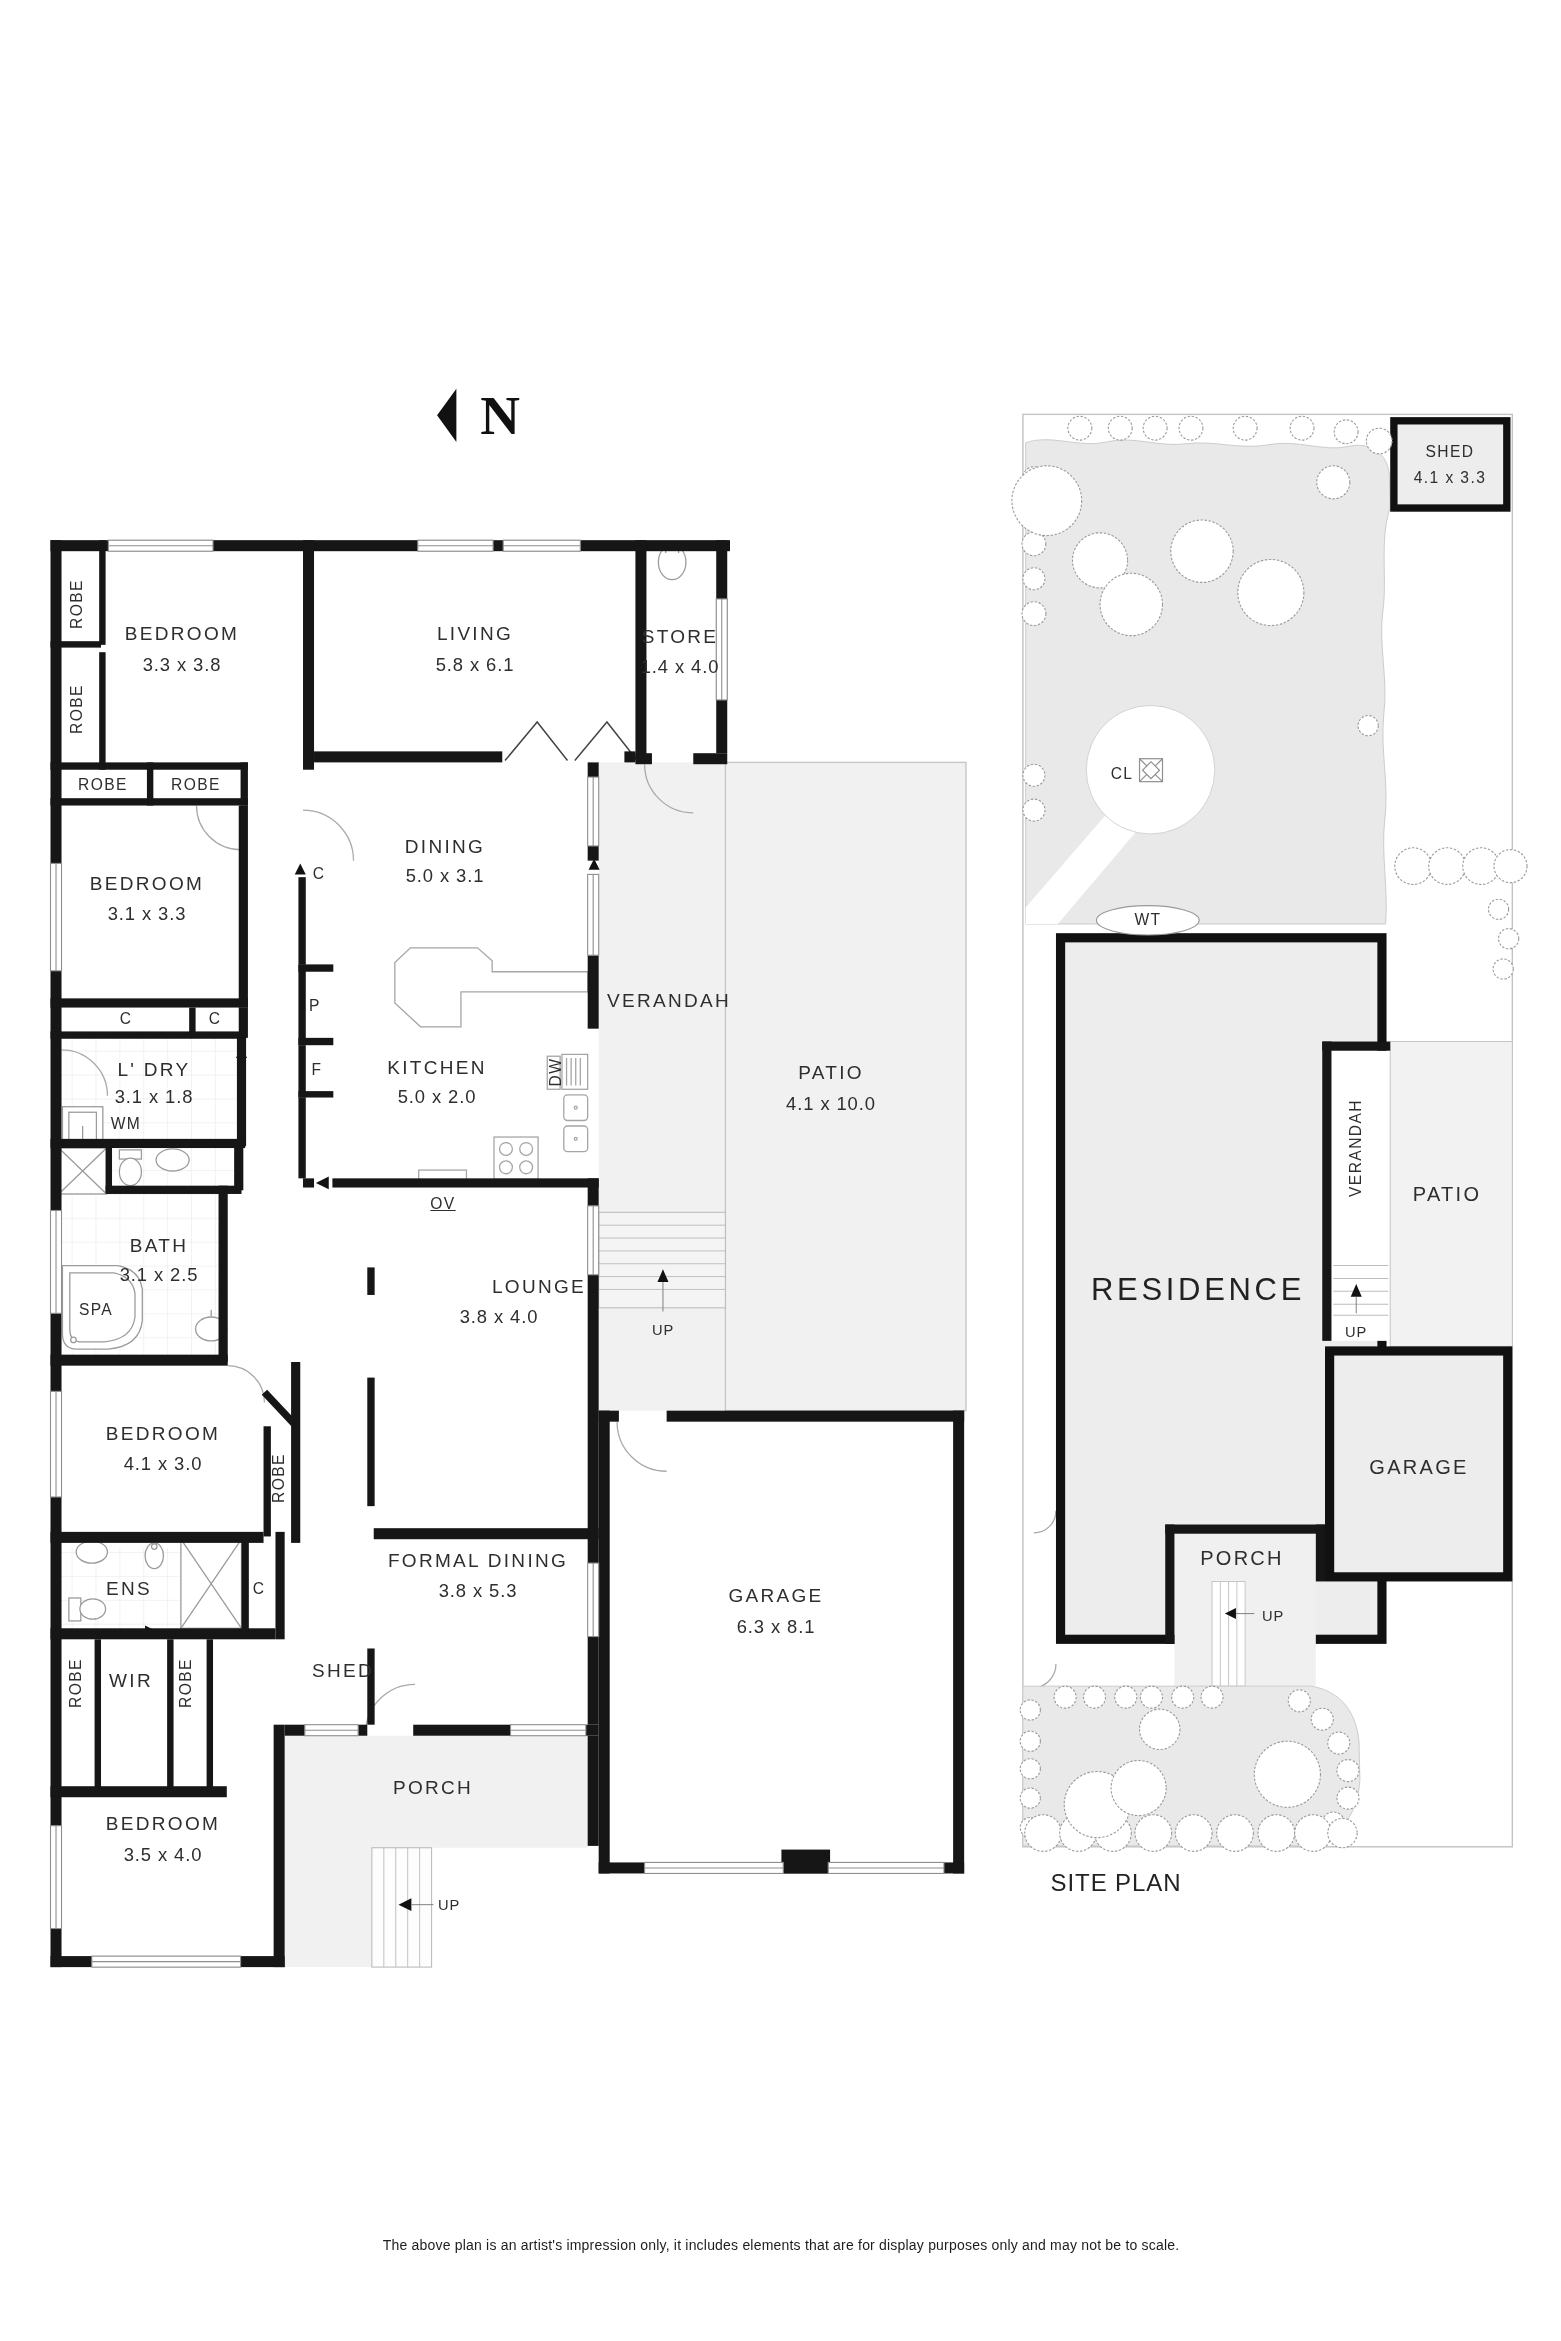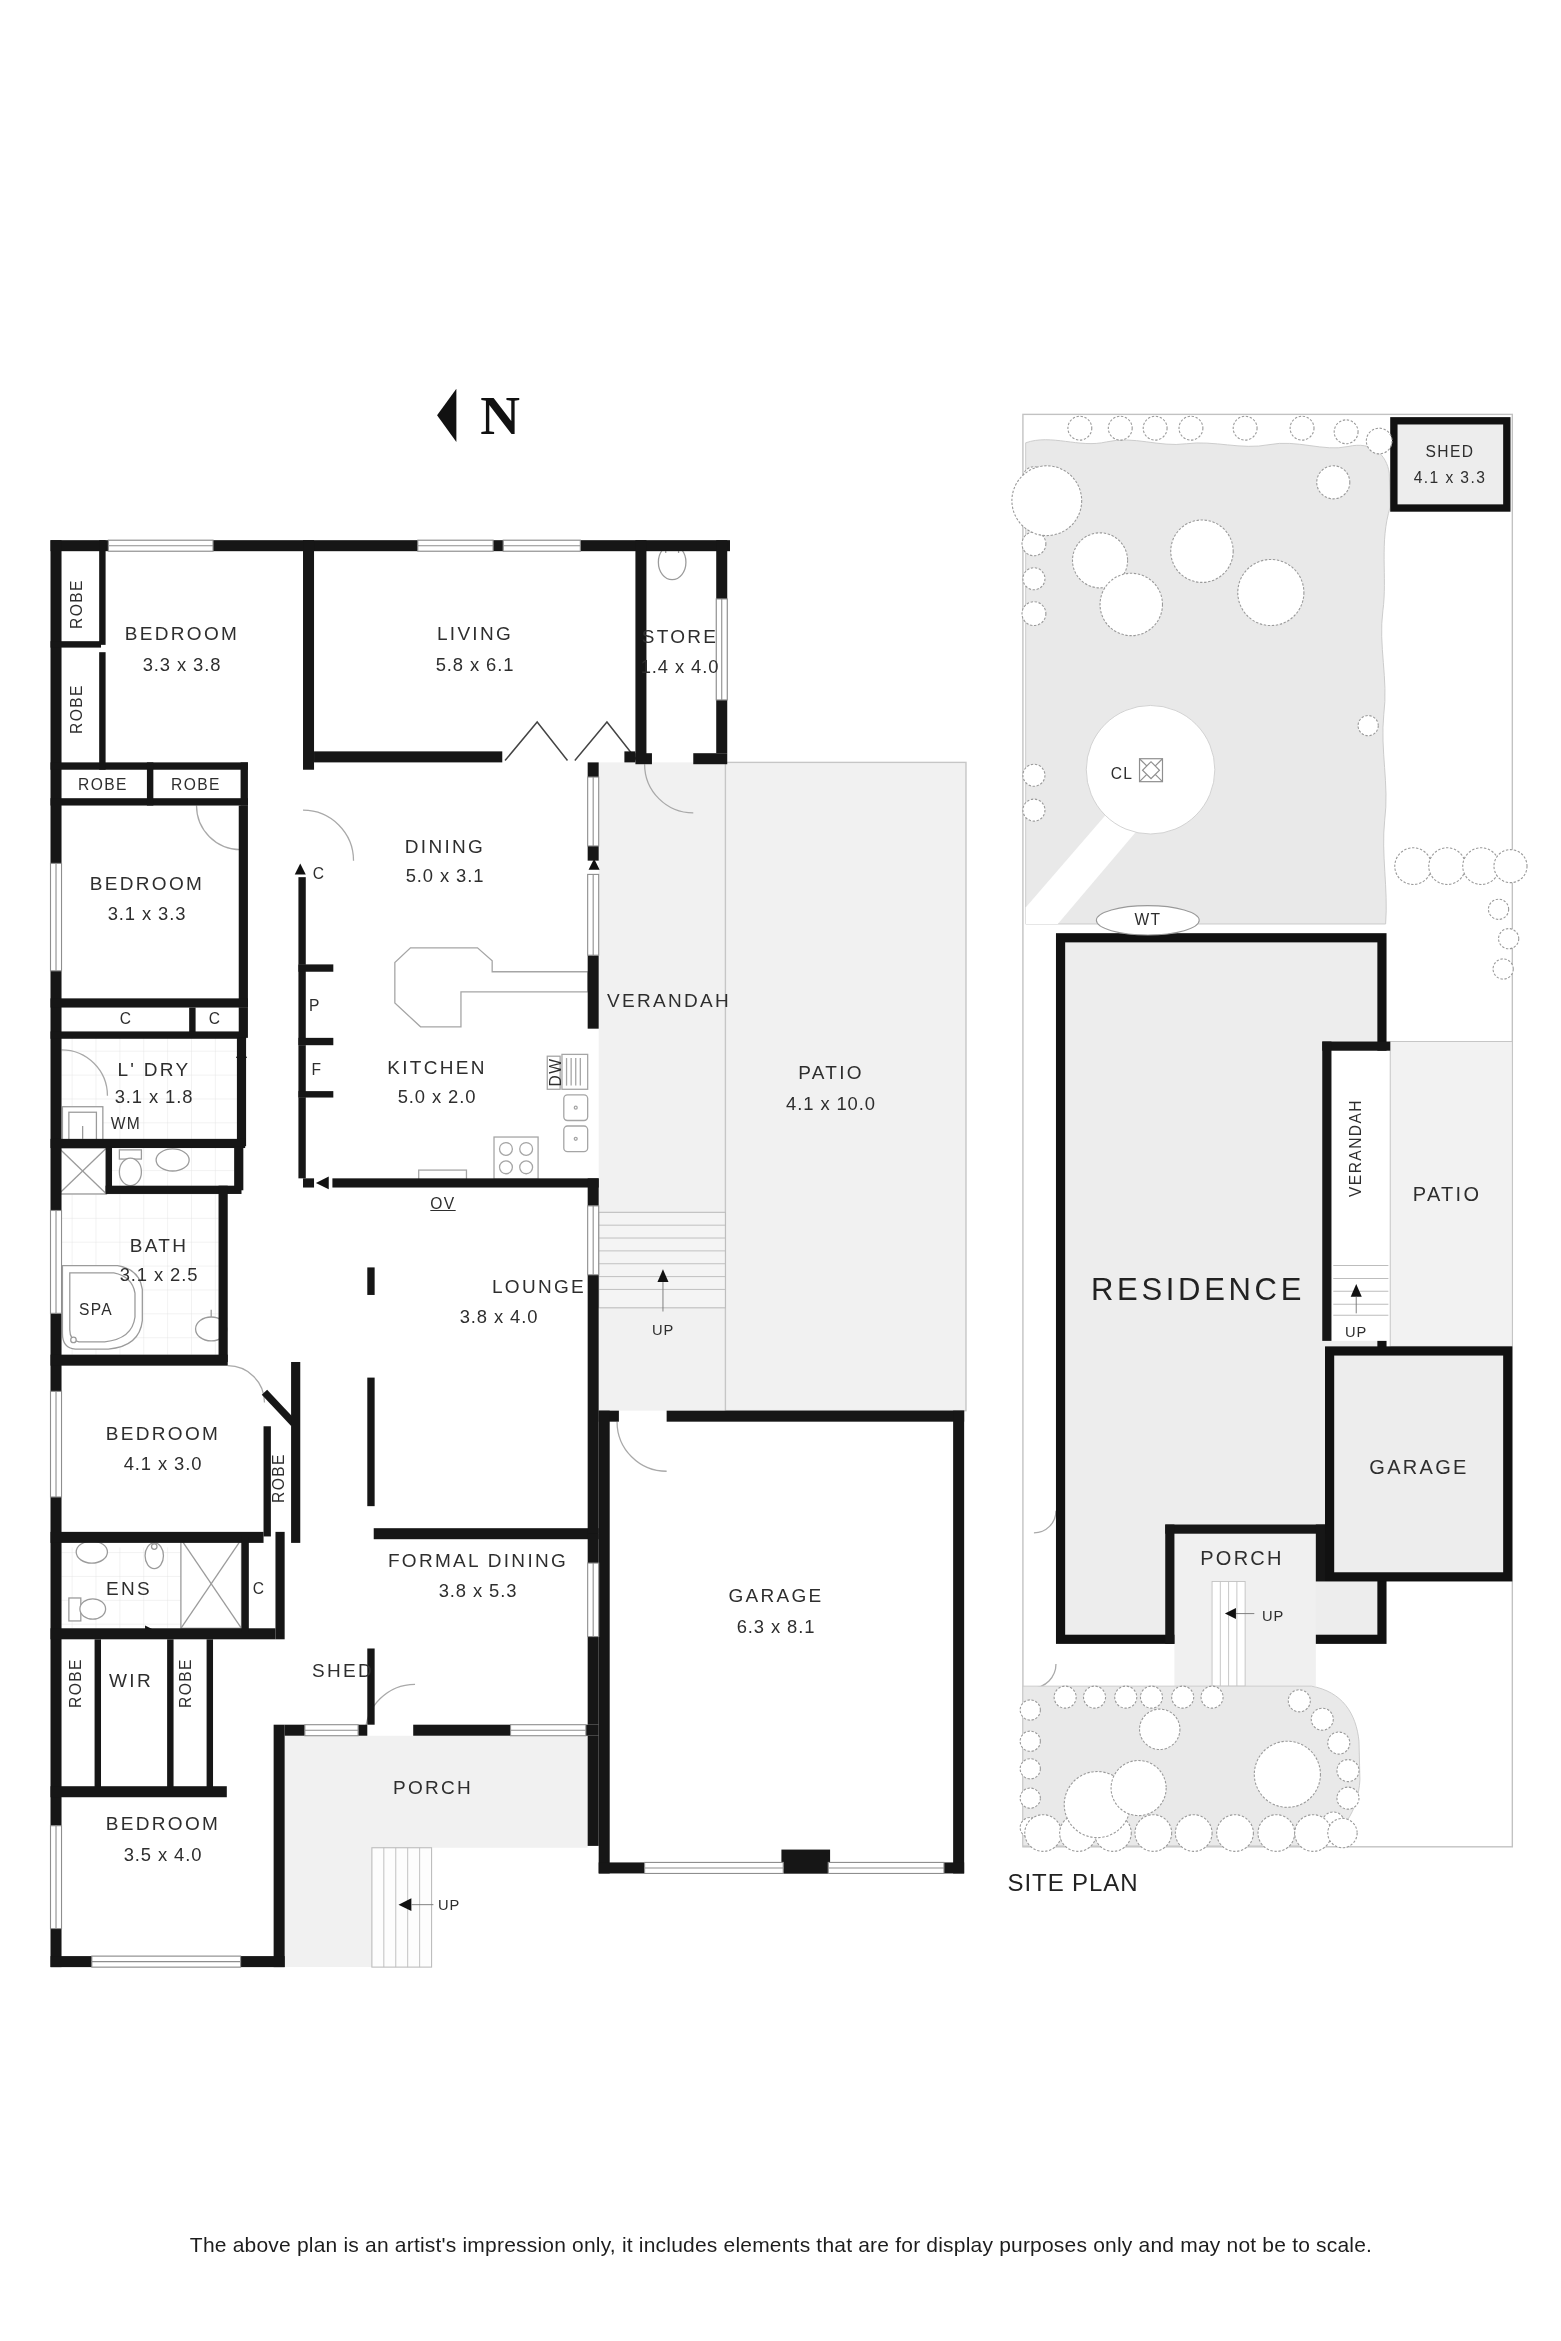--- a/index.html
+++ b/index.html
@@ -10,21 +10,21 @@
        font-family:"Liberation Sans",sans-serif;color:#2e2e2e;}
   .rm {font-size:19px;letter-spacing:2.3px;text-align:center;}
   .dim{font-size:18.4px;letter-spacing:0.9px;}
   .sm {font-size:15.6px;letter-spacing:1.4px;}
   .xs {font-size:14.7px;letter-spacing:0.9px;}
   .vert{writing-mode:vertical-rl;transform:translate(-50%,-50%) rotate(180deg);}
   .site{font-size:20px;letter-spacing:2.3px;}
   .big {font-size:31px;letter-spacing:3.7px;color:#222;}
   .title{font-size:24px;letter-spacing:0.9px;color:#222;}
   .north{font-family:"Liberation Serif",serif;font-weight:bold;font-size:55px;color:#111;}
-  .disc{font-size:21px;letter-spacing:0.2px;color:#1d1d1d;}
+  .disc{font-size:14px;letter-spacing:0.2px;color:#1d1d1d;}
 </style>
 </head>
 <body>
 
 <div class="page">
 
 <svg width="1561" height="2342" viewBox="0 0 1700 2550">
   <defs>
     <pattern id="tile" width="26" height="26" patternUnits="userSpaceOnUse">
       <path d="M26 0H0V26" fill="none" stroke="#e3e3e3" stroke-width="1"></path>
@@ -437,18 +437,18 @@
 <div class="lbl sm" style="left:1450px;top:478px;">4.1 x 3.3</div>
 <div class="lbl sm" style="left:1122px;top:774px;">CL</div>
 <div class="lbl sm" style="left:1148px;top:920px;">WT</div>
 <div class="lbl big" style="left:1198px;top:1290px;">RESIDENCE</div>
 <div class="lbl sm vert" style="left:1356px;top:1148px;">VERANDAH</div>
 <div class="lbl site" style="left:1447px;top:1194px;">PATIO</div>
 <div class="lbl xs" style="left:1356px;top:1332px;">UP</div>
 <div class="lbl site" style="left:1419px;top:1467px;">GARAGE</div>
 <div class="lbl site" style="left:1242px;top:1558px;">PORCH</div>
 <div class="lbl xs" style="left:1273px;top:1616px;">UP</div>
-<div class="lbl title" style="left:1073px;top:1883px;">SITE PLAN</div>
+<div class="lbl title" style="left:1116px;top:1883px;">SITE PLAN</div>
 
 <div class="lbl disc" style="left:781px;top:2245px;">The above plan is an artist's impression only, it includes elements that are for display purposes only and may not be to scale.</div>
 
 </div>
 
 
 </body></html>

